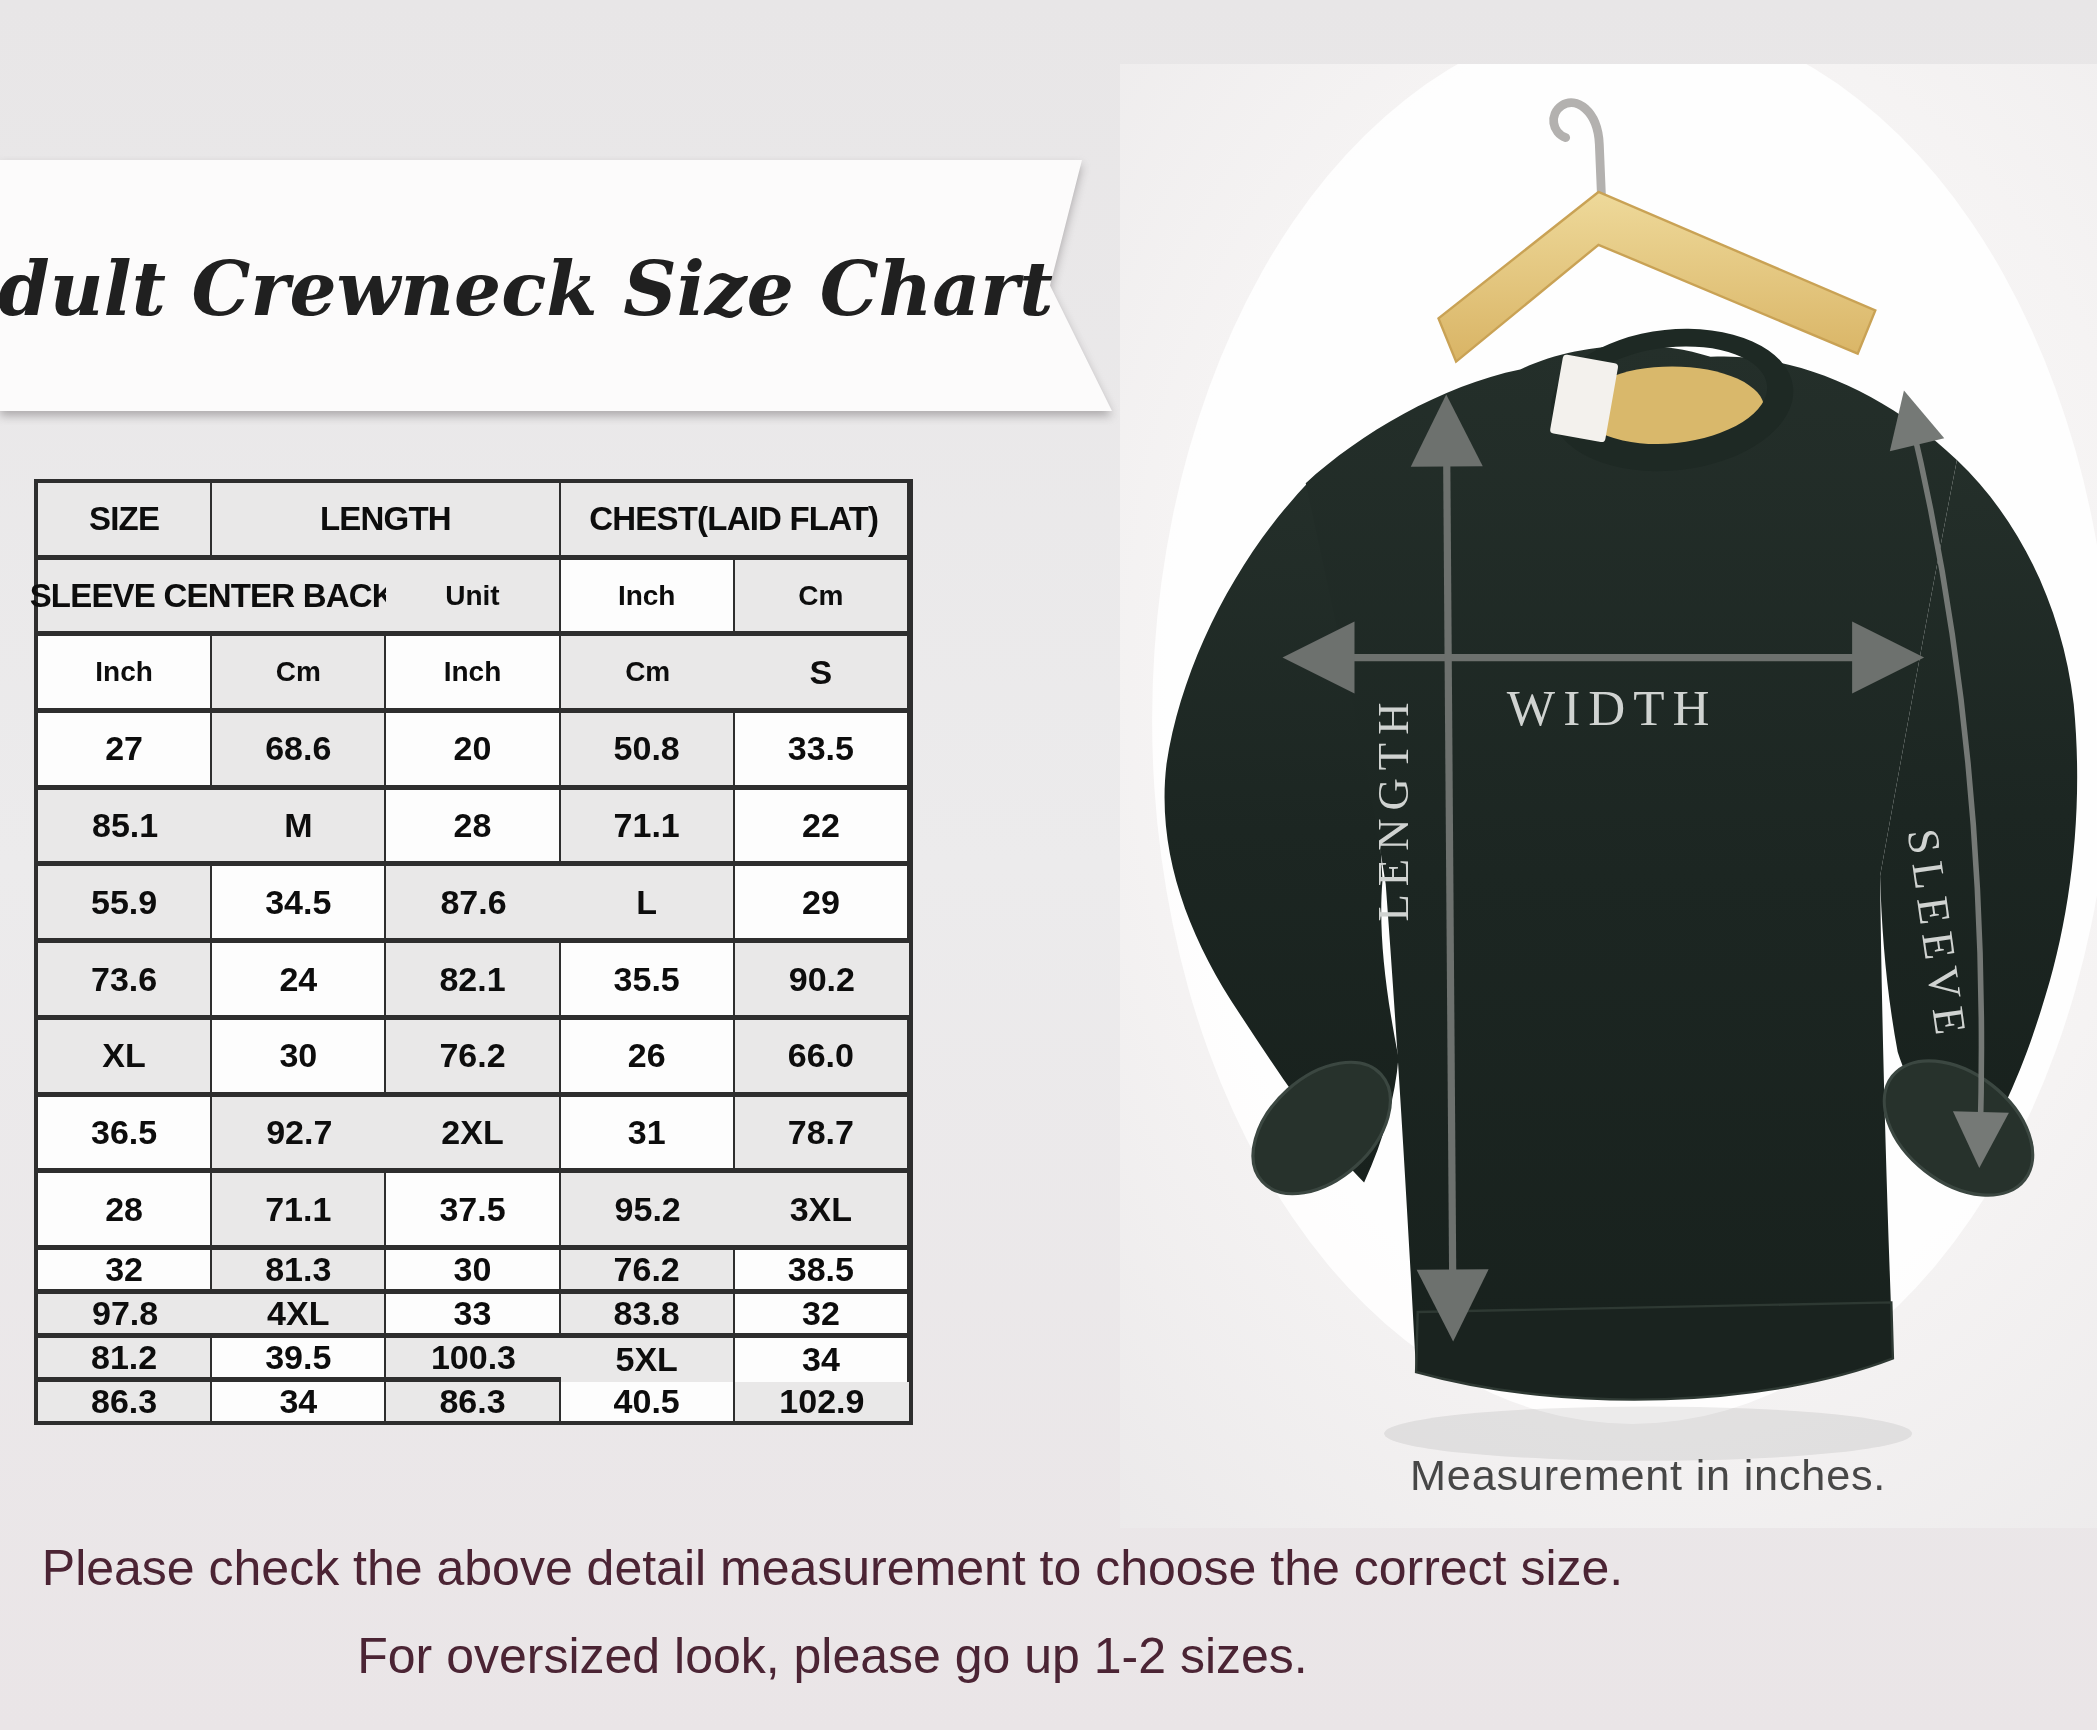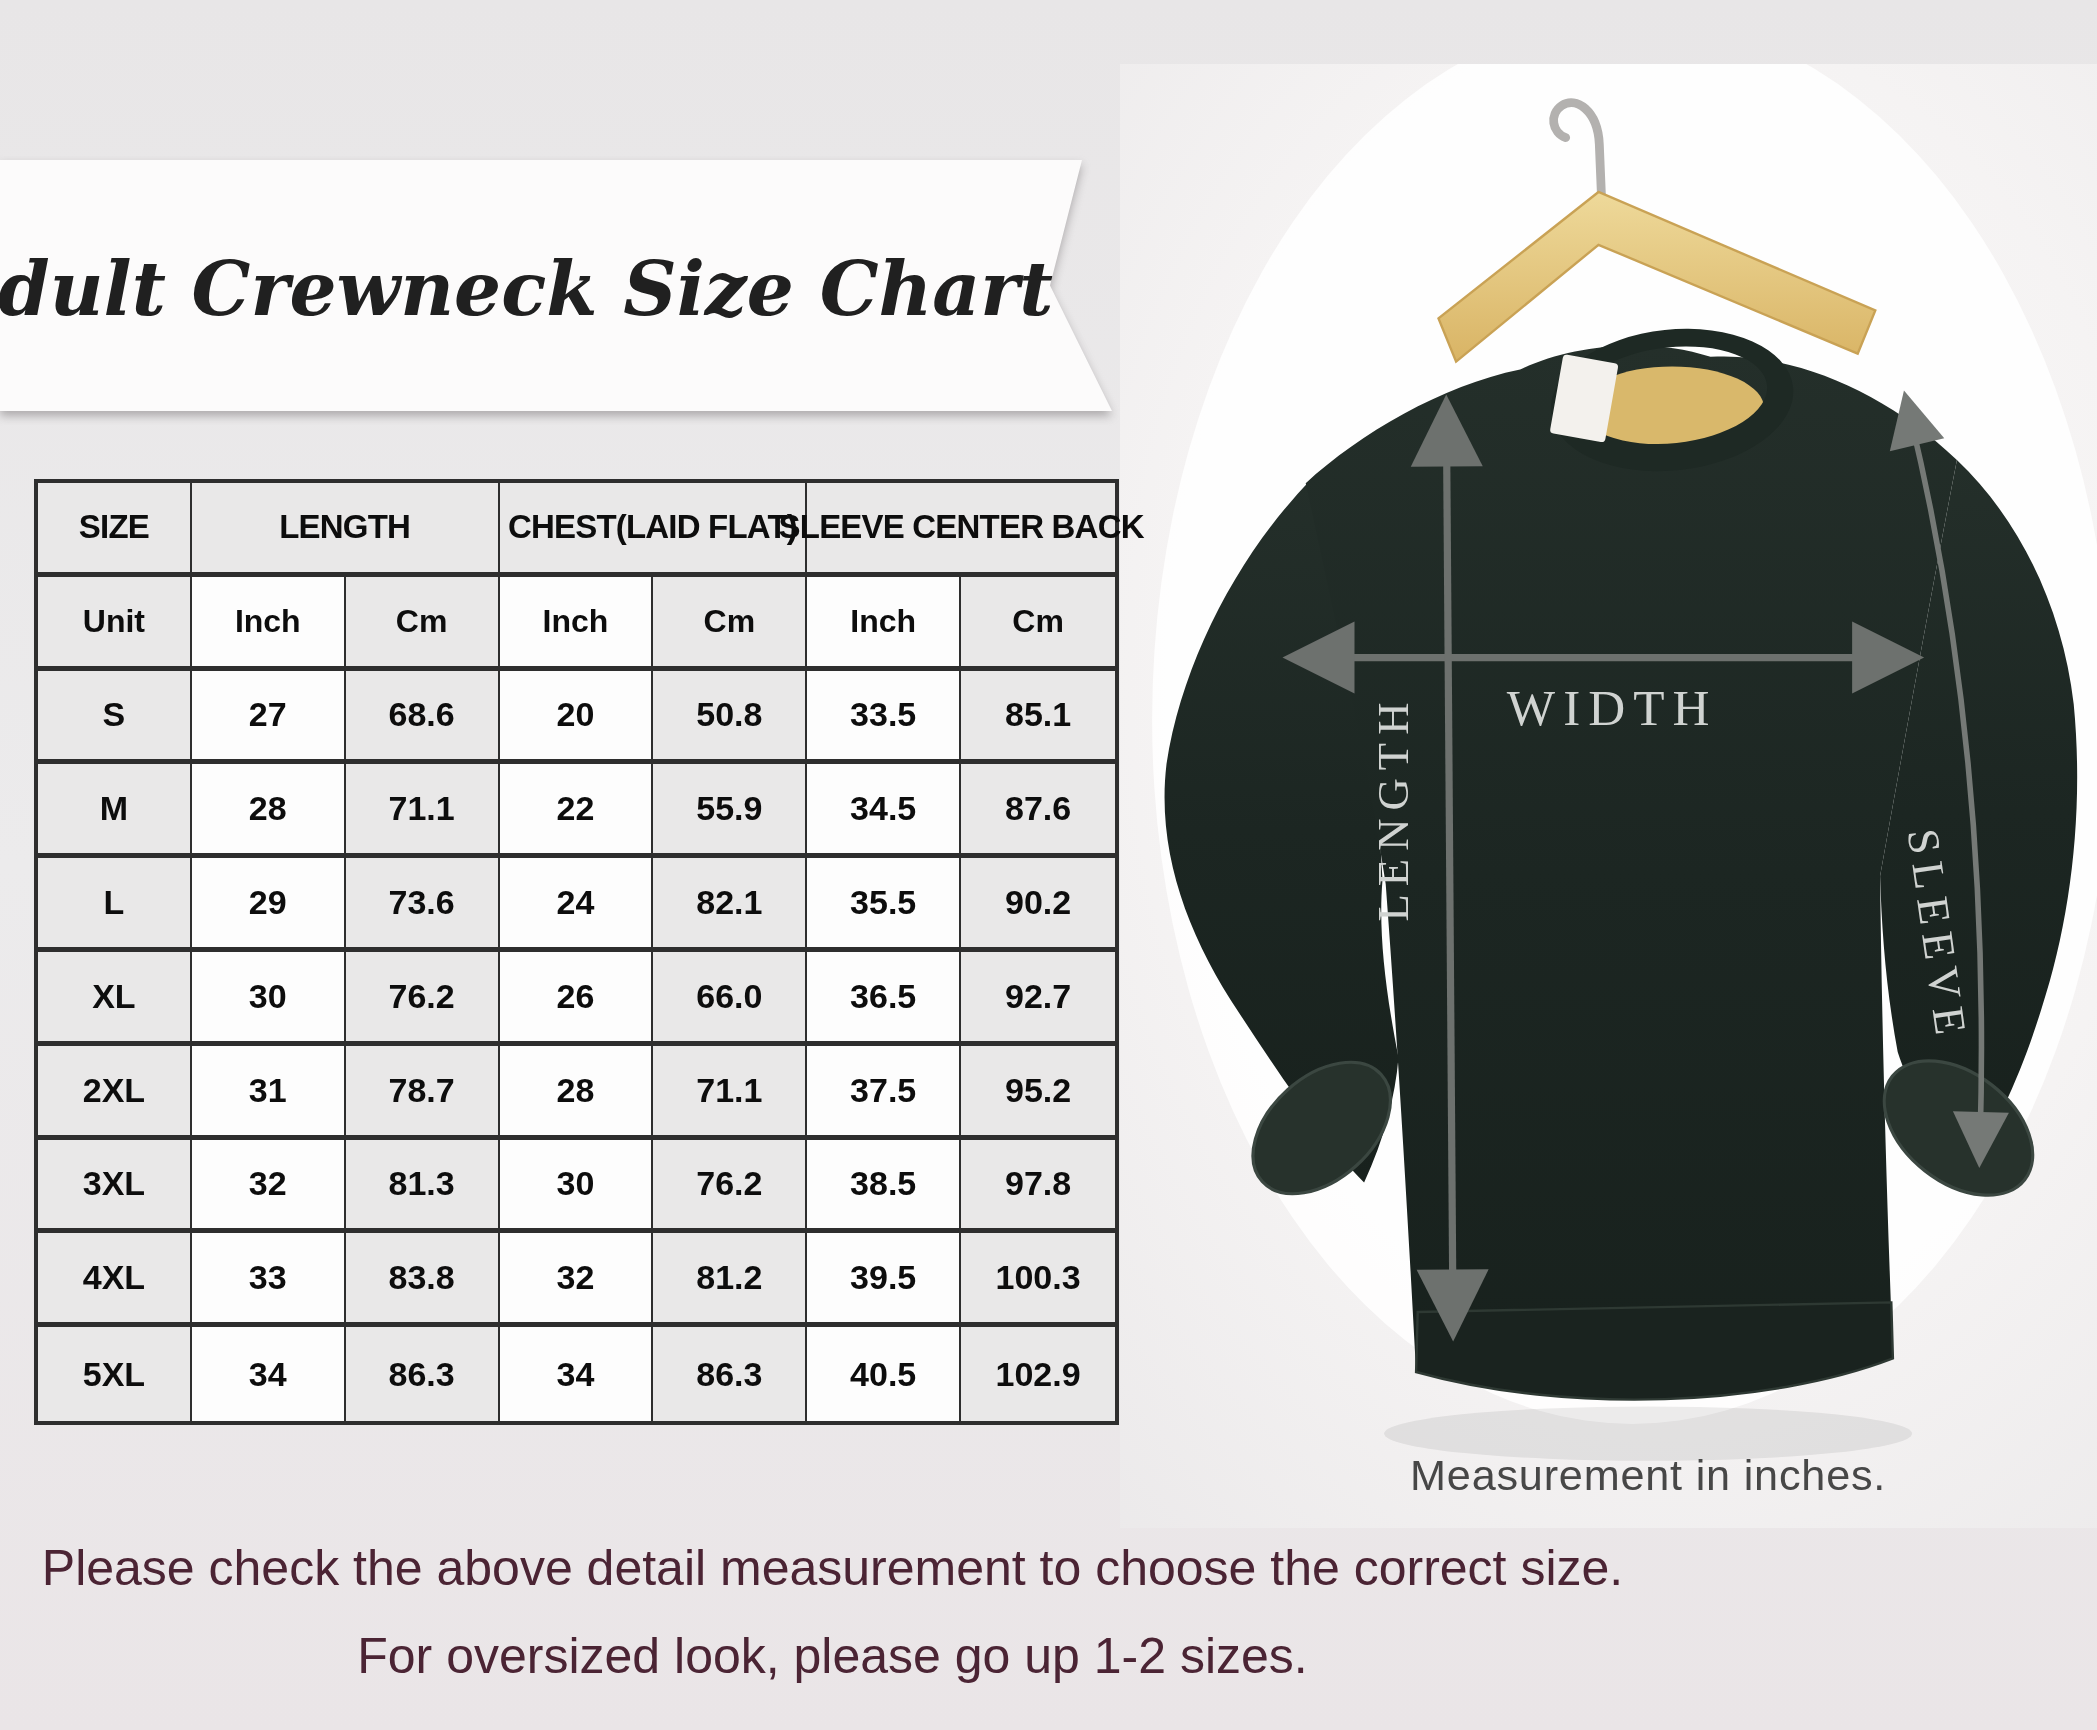--- a/index.html
+++ b/index.html
@@ -36,36 +36,36 @@
     clip-path:polygon(0 0,1082px 0,1050px 50%,1112px 100%,0 100%);
     display:flex;align-items:center;justify-content:center;
     padding-right:120px;padding-top:6.4px;
   }
   .title{
     font-family:"DejaVu Serif", serif;font-style:italic;font-weight:bold;
     font-size:74px;color:#202020;white-space:nowrap;
   }
   
   .size-table{
-    position:absolute;left:34px;top:479px;width:1085px;height:946px;
-    display:grid;grid-template-columns:repeat(7,1fr);grid-template-rows:repeat(10,1fr);
+    position:absolute;left:34px;top:479px;width:879px;height:946px;
+    display:grid;grid-template-columns:repeat(5,1fr);grid-template-rows:repeat(10,1fr);
     border:4.8px solid var(--line);background:var(--line);box-sizing:border-box;
   }
   .cell{
     display:flex;align-items:center;justify-content:center;
     border-right:2.4px solid var(--line);border-bottom:5.6px solid var(--line);
     font-weight:bold;color:var(--ink);box-sizing:border-box;white-space:nowrap;
   }
   .cell:nth-child(7n+4){border-right:none;}
   .cell:nth-last-child(-n+7){border-bottom:none;}
   .g{background:var(--cell-gray);}
   .w{background:var(--cell-white);}
   .head{font-size:33px;letter-spacing:-0.8px;}
   .span2{grid-column:span 2;}
-  .unit{font-size:32px;}
+  .unit{font-size:28px;}
   .val{font-size:34px;}
   
   .footer{
     position:absolute;left:0;top:1543px;width:1665px;text-align:center;
     color:var(--footer-ink);
   }
   .footer .l1{font-size:50px;line-height:1;}
   .footer .l2{font-size:50px;line-height:1;margin-top:38px;}
 </style>
 </head>

